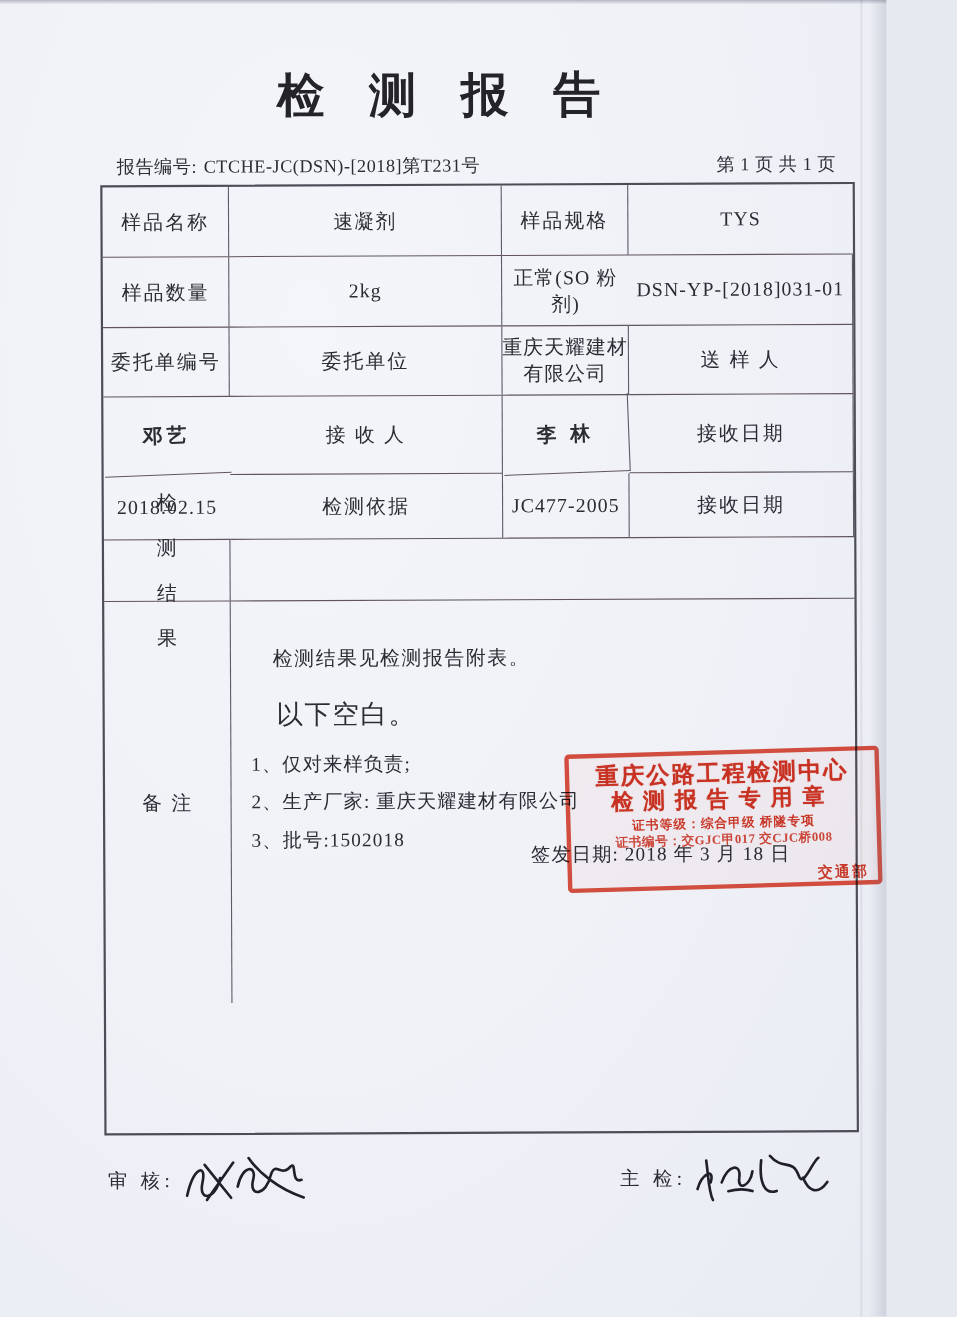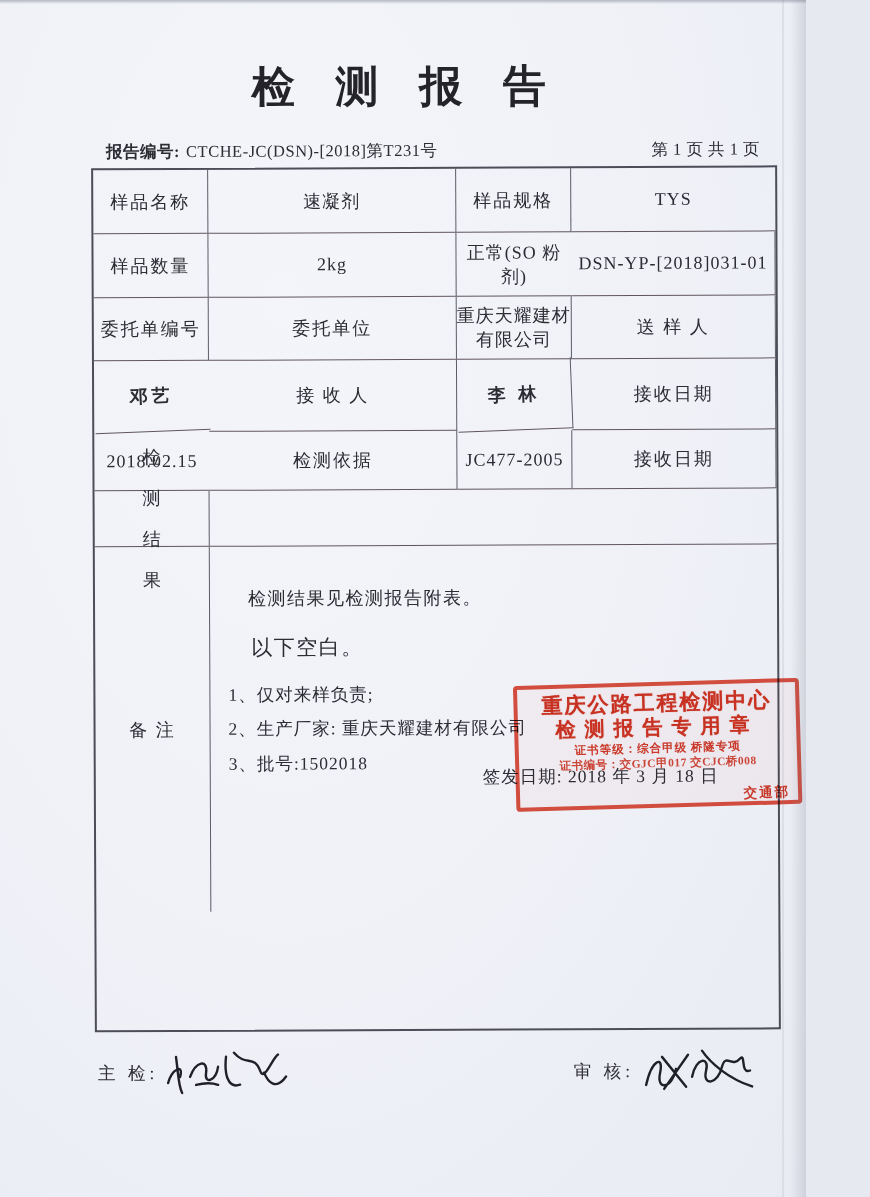--- a/index.html
+++ b/index.html
@@ -34,21 +34,21 @@
   .title{
     position:absolute;top:58px;left:0;right:0;margin:0;
     text-align:center;font-size:43px;font-weight:bold;
     word-spacing:22px;letter-spacing:4px;color:#232329;
   }
   .meta-row{
     position:absolute;top:140px;left:108px;width:654px;
     display:flex;justify-content:space-between;align-items:flex-end;
     font-size:16.5px;letter-spacing:.5px;
   }
-  .meta-row .lbl{margin-right:6px;font-weight:bold;}
+  .meta-row .lbl{margin-right:6px;}
 
   .rtable{
     position:absolute;top:167px;left:93px;
     display:grid;
     grid-template-columns:115px 248px 115px 204px;
     grid-template-rows:64px 64px 63px 71px 59px 56px 365px 118px;
     border:2px solid #4d4d58;
     background:transparent;
   }
   .cell{
@@ -65,21 +65,21 @@
 
   .vlab{flex-direction:column;justify-content:center;gap:23px;letter-spacing:0;}
   .vlab span{display:block;line-height:1;}
 
   .result-cell{
     grid-column:2 / 5;
     justify-content:flex-start;align-items:flex-start;
     text-align:left;
   }
   .result-line1{position:absolute;left:38px;top:96px;margin:0;font-size:18px;letter-spacing:1.5px;}
-  .result-line2{position:absolute;left:41px;top:143px;margin:0;font-size:21px;letter-spacing:1.5px;}
+  .result-line2{position:absolute;left:41px;top:143px;margin:0;font-size:24px;letter-spacing:1.5px;}
   .issue-date{
     position:absolute;left:272px;top:275px;font-size:17.5px;letter-spacing:1px;
     z-index:1;white-space:nowrap;
   }
 
   .stamp{
     position:absolute;left:304px;top:193px;width:278px;height:118px;
     border:4px solid rgba(205,55,38,.88);
     border-radius:4px;
     transform:rotate(-1.4deg);
@@ -188,31 +188,31 @@
         <div class="remark-lines">
           <div>1、仅对来样负责;</div>
           <div>2、生产厂家: 重庆天耀建材有限公司</div>
           <div>3、批号:1502018</div>
         </div>
       </div>
     </div>
 
     <div class="footer">
       <div class="sig-group">
+        <span class="slbl">审 核:</span>
+        <svg width="130" height="62" viewBox="0 0 130 62">
+          <path class="sig-stroke" d="M10 40 C 16 14, 28 10, 24 28 C 20 46, 36 44, 40 24 M26 12 L 50 42 M52 10 L 28 44"></path>
+          <path class="sig-stroke" d="M56 32 C 60 12, 74 12, 70 26 C 66 42, 82 40, 86 22 C 90 8, 96 24, 104 14 C 110 8, 104 30, 114 26"></path>
+          <path class="sig-stroke" d="M66 6 C 74 18, 92 34, 116 42"></path>
+        </svg>
+      </div>
+      <div class="sig-group">
         <span class="slbl">主 检:</span>
         <svg width="140" height="66" viewBox="0 0 140 66">
           <path class="sig-stroke" d="M8 36 C 12 22, 24 16, 20 30 M16 10 C 18 24, 18 38, 22 46"></path>
           <path class="sig-stroke" d="M30 30 C 36 14, 48 12, 46 26 C 44 38, 56 34, 58 20 M36 38 C 44 36, 52 36, 58 38"></path>
           <path class="sig-stroke" d="M66 10 C 64 28, 68 42, 80 38 M74 6 C 86 20, 94 8, 100 24 C 104 36, 112 12, 118 8 M104 26 C 108 36, 116 44, 126 30"></path>
         </svg>
       </div>
-      <div class="sig-group">
-        <span class="slbl">审 核:</span>
-        <svg width="130" height="62" viewBox="0 0 130 62">
-          <path class="sig-stroke" d="M10 40 C 16 14, 28 10, 24 28 C 20 46, 36 44, 40 24 M26 12 L 50 42 M52 10 L 28 44"></path>
-          <path class="sig-stroke" d="M56 32 C 60 12, 74 12, 70 26 C 66 42, 82 40, 86 22 C 90 8, 96 24, 104 14 C 110 8, 104 30, 114 26"></path>
-          <path class="sig-stroke" d="M66 6 C 74 18, 92 34, 116 42"></path>
-        </svg>
-      </div>
     </div>
 
   </div>
 </div>
 
 </body></html>

